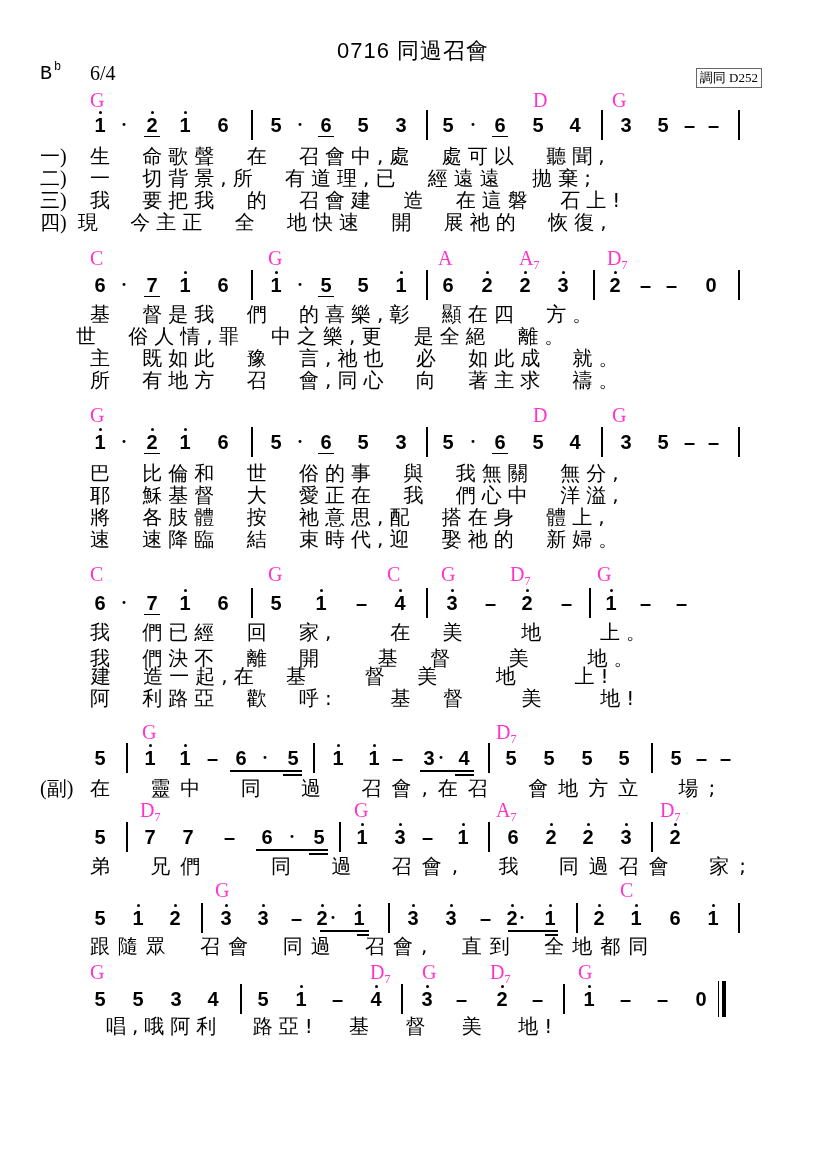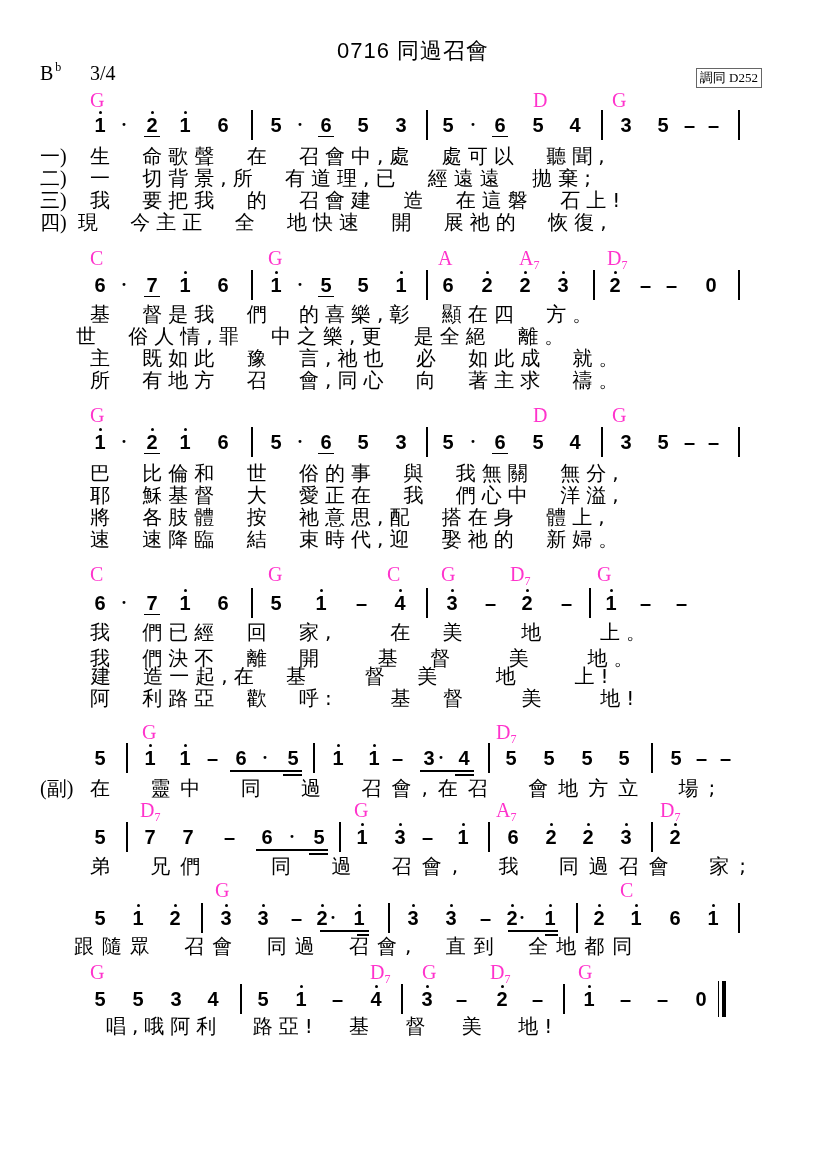--- a/index.html
+++ b/index.html
@@ -1,19 +1,19 @@
 <!DOCTYPE html>
 <html><head>
 <meta charset="utf-8">
 <style>
   html,body{margin:0;padding:0;background:#fff;}
   body{width:826px;height:1169px;position:relative;overflow:hidden;font-family:"Liberation Serif",serif;color:#000;}
   .abs{position:absolute;}
   .title{left:0;width:826px;top:36px;text-align:center;font-family:"Liberation Sans",sans-serif;font-size:22px;letter-spacing:1px;}
-  .key{left:40px;top:62px;font-size:20px;}
+  .key{left:40px;top:62px;font-size:20px;font-family:Liberation Mono, monospace;}
   .key sup{font-size:12px;vertical-align:top;position:relative;top:-2px;margin-left:2px;}
   .meter{left:90px;top:62px;font-size:20px;}
   .ref{right:64px;top:68px;border:1px solid #666;font-size:13px;padding:0 3px;line-height:18px;}
   .chord{position:absolute;color:#ff33cc;font-size:20px;line-height:20px;font-family:"Liberation Serif",serif;}
   .chord sub{font-size:12px;vertical-align:baseline;position:relative;top:4px;}
   .note{position:absolute;font-family:"Liberation Sans",sans-serif;font-weight:bold;font-size:20px;line-height:22px;width:16px;text-align:center;}
   .note.hi::before{content:"";position:absolute;left:7px;top:-3px;width:3px;height:3px;border-radius:50%;background:#000;}
   .note.u1{border-bottom:1.5px solid #000;}
   .dot{position:absolute;font-weight:bold;font-size:18px;line-height:22px;}
   .dash{position:absolute;font-family:"Liberation Sans",sans-serif;font-weight:bold;font-size:20px;line-height:22px;}
@@ -22,21 +22,21 @@
   .dbar::after{content:"";position:absolute;left:3px;top:0;width:4px;height:36px;background:#000;}
   .ul{position:absolute;height:1.5px;background:#000;}
   .lyr{position:absolute;font-family:"DejaVu Sans",sans-serif;font-size:20px;line-height:22px;white-space:pre;letter-spacing:0;}
   .vnum{position:absolute;font-size:20px;line-height:22px;font-family:"Liberation Serif",serif;}
 </style>
 </head>
 <body>
 
 <div class="abs title">0716 同過召會</div>
 <div class="abs key"><span>B</span><sup>b</sup></div>
-<div class="abs meter">3/4</div>
+<div class="abs meter">6/4</div>
 <div class="abs ref">調同 D252</div>
 
 <div>
   <span class="chord" style="left:90px;top:90px">G</span>
   <span class="chord" style="left:533px;top:90px">D</span>
   <span class="chord" style="left:612px;top:90px">G</span>
 
   <div>
     <span class="note hi" style="left:92px;top:114px">1</span>
     <span class="dot" style="left:121px;top:114px">·</span>
@@ -284,21 +284,21 @@
     <span class="ul" style="left:508px;top:930px;width:50px"></span>
     <span class="ul" style="left:545px;top:934px;width:13px"></span>
     <span class="bar" style="left:576px;top:903px"></span>
     <span class="note hi" style="left:591px;top:907px">2</span>
     <span class="note hi" style="left:628px;top:907px">1</span>
     <span class="note" style="left:667px;top:907px">6</span>
     <span class="note hi" style="left:705px;top:907px">1</span>
     <span class="bar" style="left:738px;top:903px"></span>
   </div>
 
-  <div class="lyr" style="left:74px;top:935px;word-spacing:12px;letter-spacing:8px">跟隨眾 召會 同過 召會, 直到 全地都同</div>
+  <div class="lyr" style="left:90px;top:935px;word-spacing:12px;letter-spacing:8px">跟隨眾 召會 同過 召會, 直到 全地都同</div>
 </div>
 
 <div>
   <span class="chord" style="left:90px;top:962px">G</span>
   <span class="chord" style="left:370px;top:962px"><span>D</span><sub>7</sub></span>
   <span class="chord" style="left:422px;top:962px">G</span>
   <span class="chord" style="left:490px;top:962px"><span>D</span><sub>7</sub></span>
   <span class="chord" style="left:578px;top:962px">G</span>
 
   <div>

